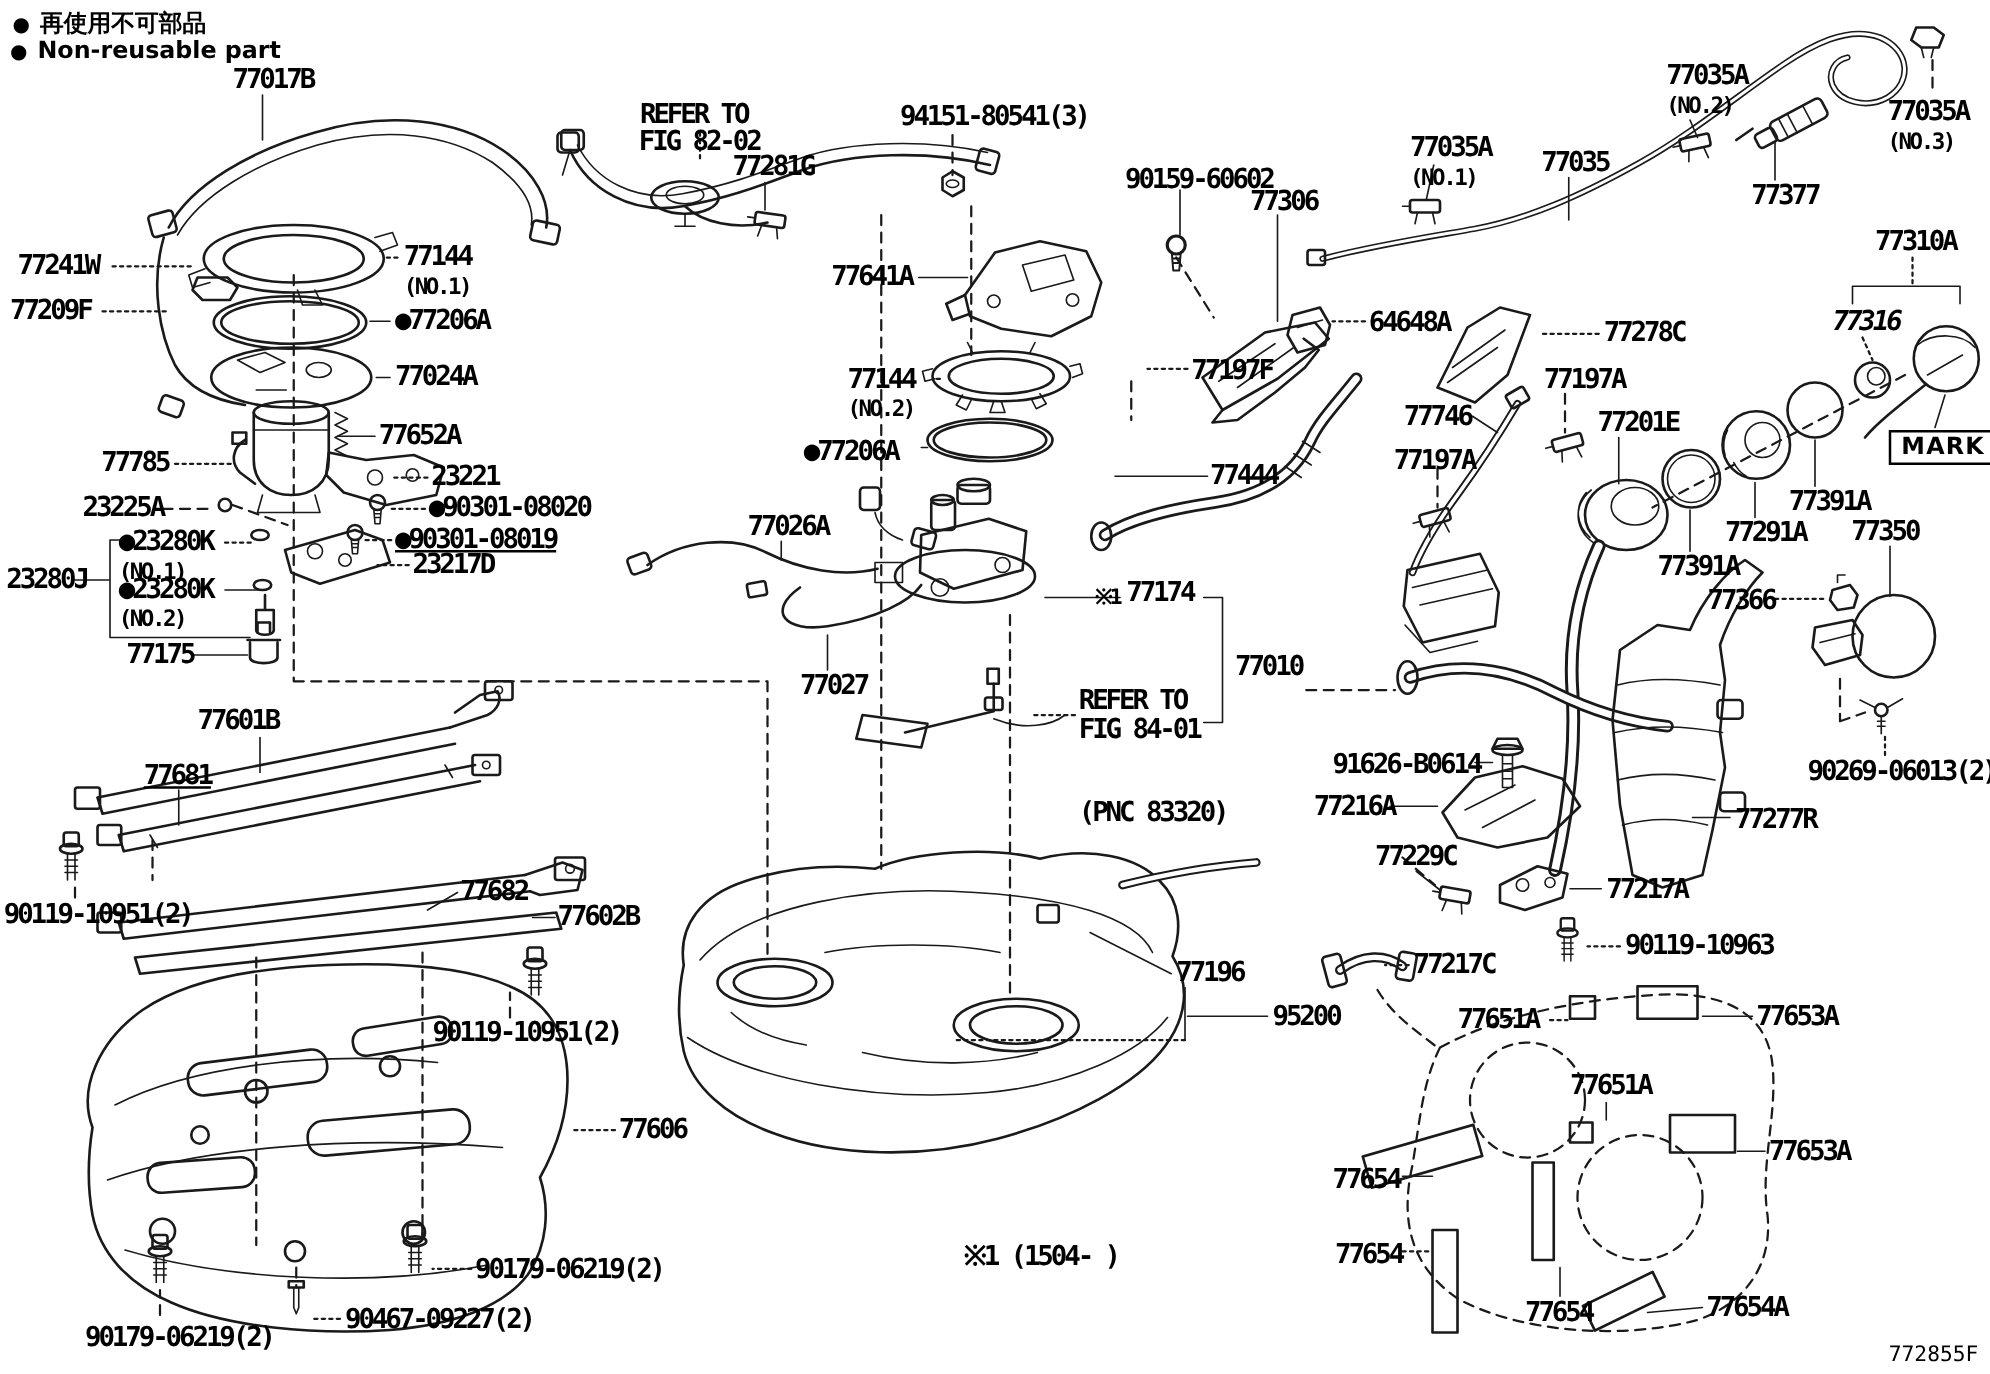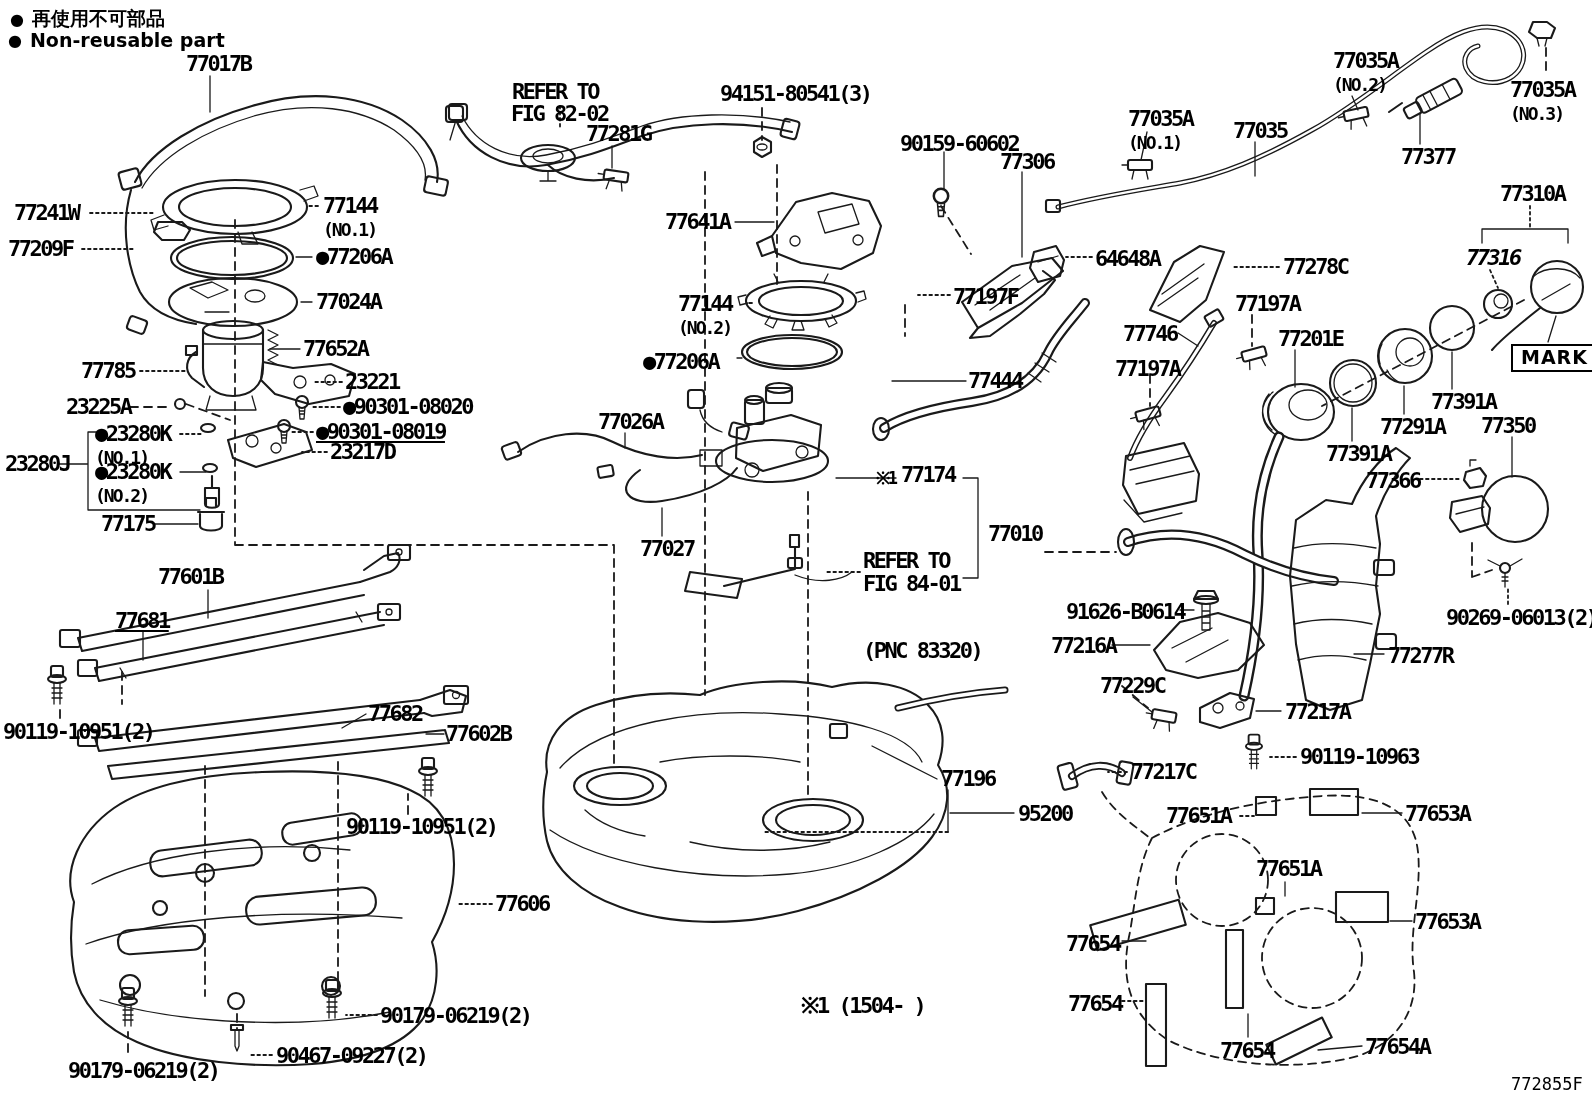--- a/index.html
+++ b/index.html
@@ -470,17 +470,17 @@
       <div class="label" style="left: 1405px; top: 803px;">77653A</div>
       <div class="label" style="left: 1256px; top: 858px;">77651A</div>
       <div class="label" style="left: 1415px; top: 911px;">77653A</div>
       <div class="label" style="left: 1066px; top: 933px;">77654</div>
       <div class="label" style="left: 1068px; top: 993px;">77654</div>
       <div class="label" style="left: 1220px; top: 1040px;">77654</div>
       <div class="label" style="left: 1365px; top: 1036px;">77654A</div>
       <div class="label" style="left: 380px; top: 1005px;">90179-06219(2)</div>
       <div class="label" style="left: 276px; top: 1045px;">90467-09227(2)</div>
       <div class="label" style="left: 68px; top: 1060px;">90179-06219(2)</div>
-      <div class="label" style="left: 771px; top: 995px; margin-left: 30px;">※1 (1504-      )</div>
+      <div class="label" style="left: 771px; top: 995px;">※1 (1504-      )</div>
       <div class="label plain" style="left: 1511px; top: 1076px;">772855F</div>
     </div>
 
 </div>
 
 </body></html>

